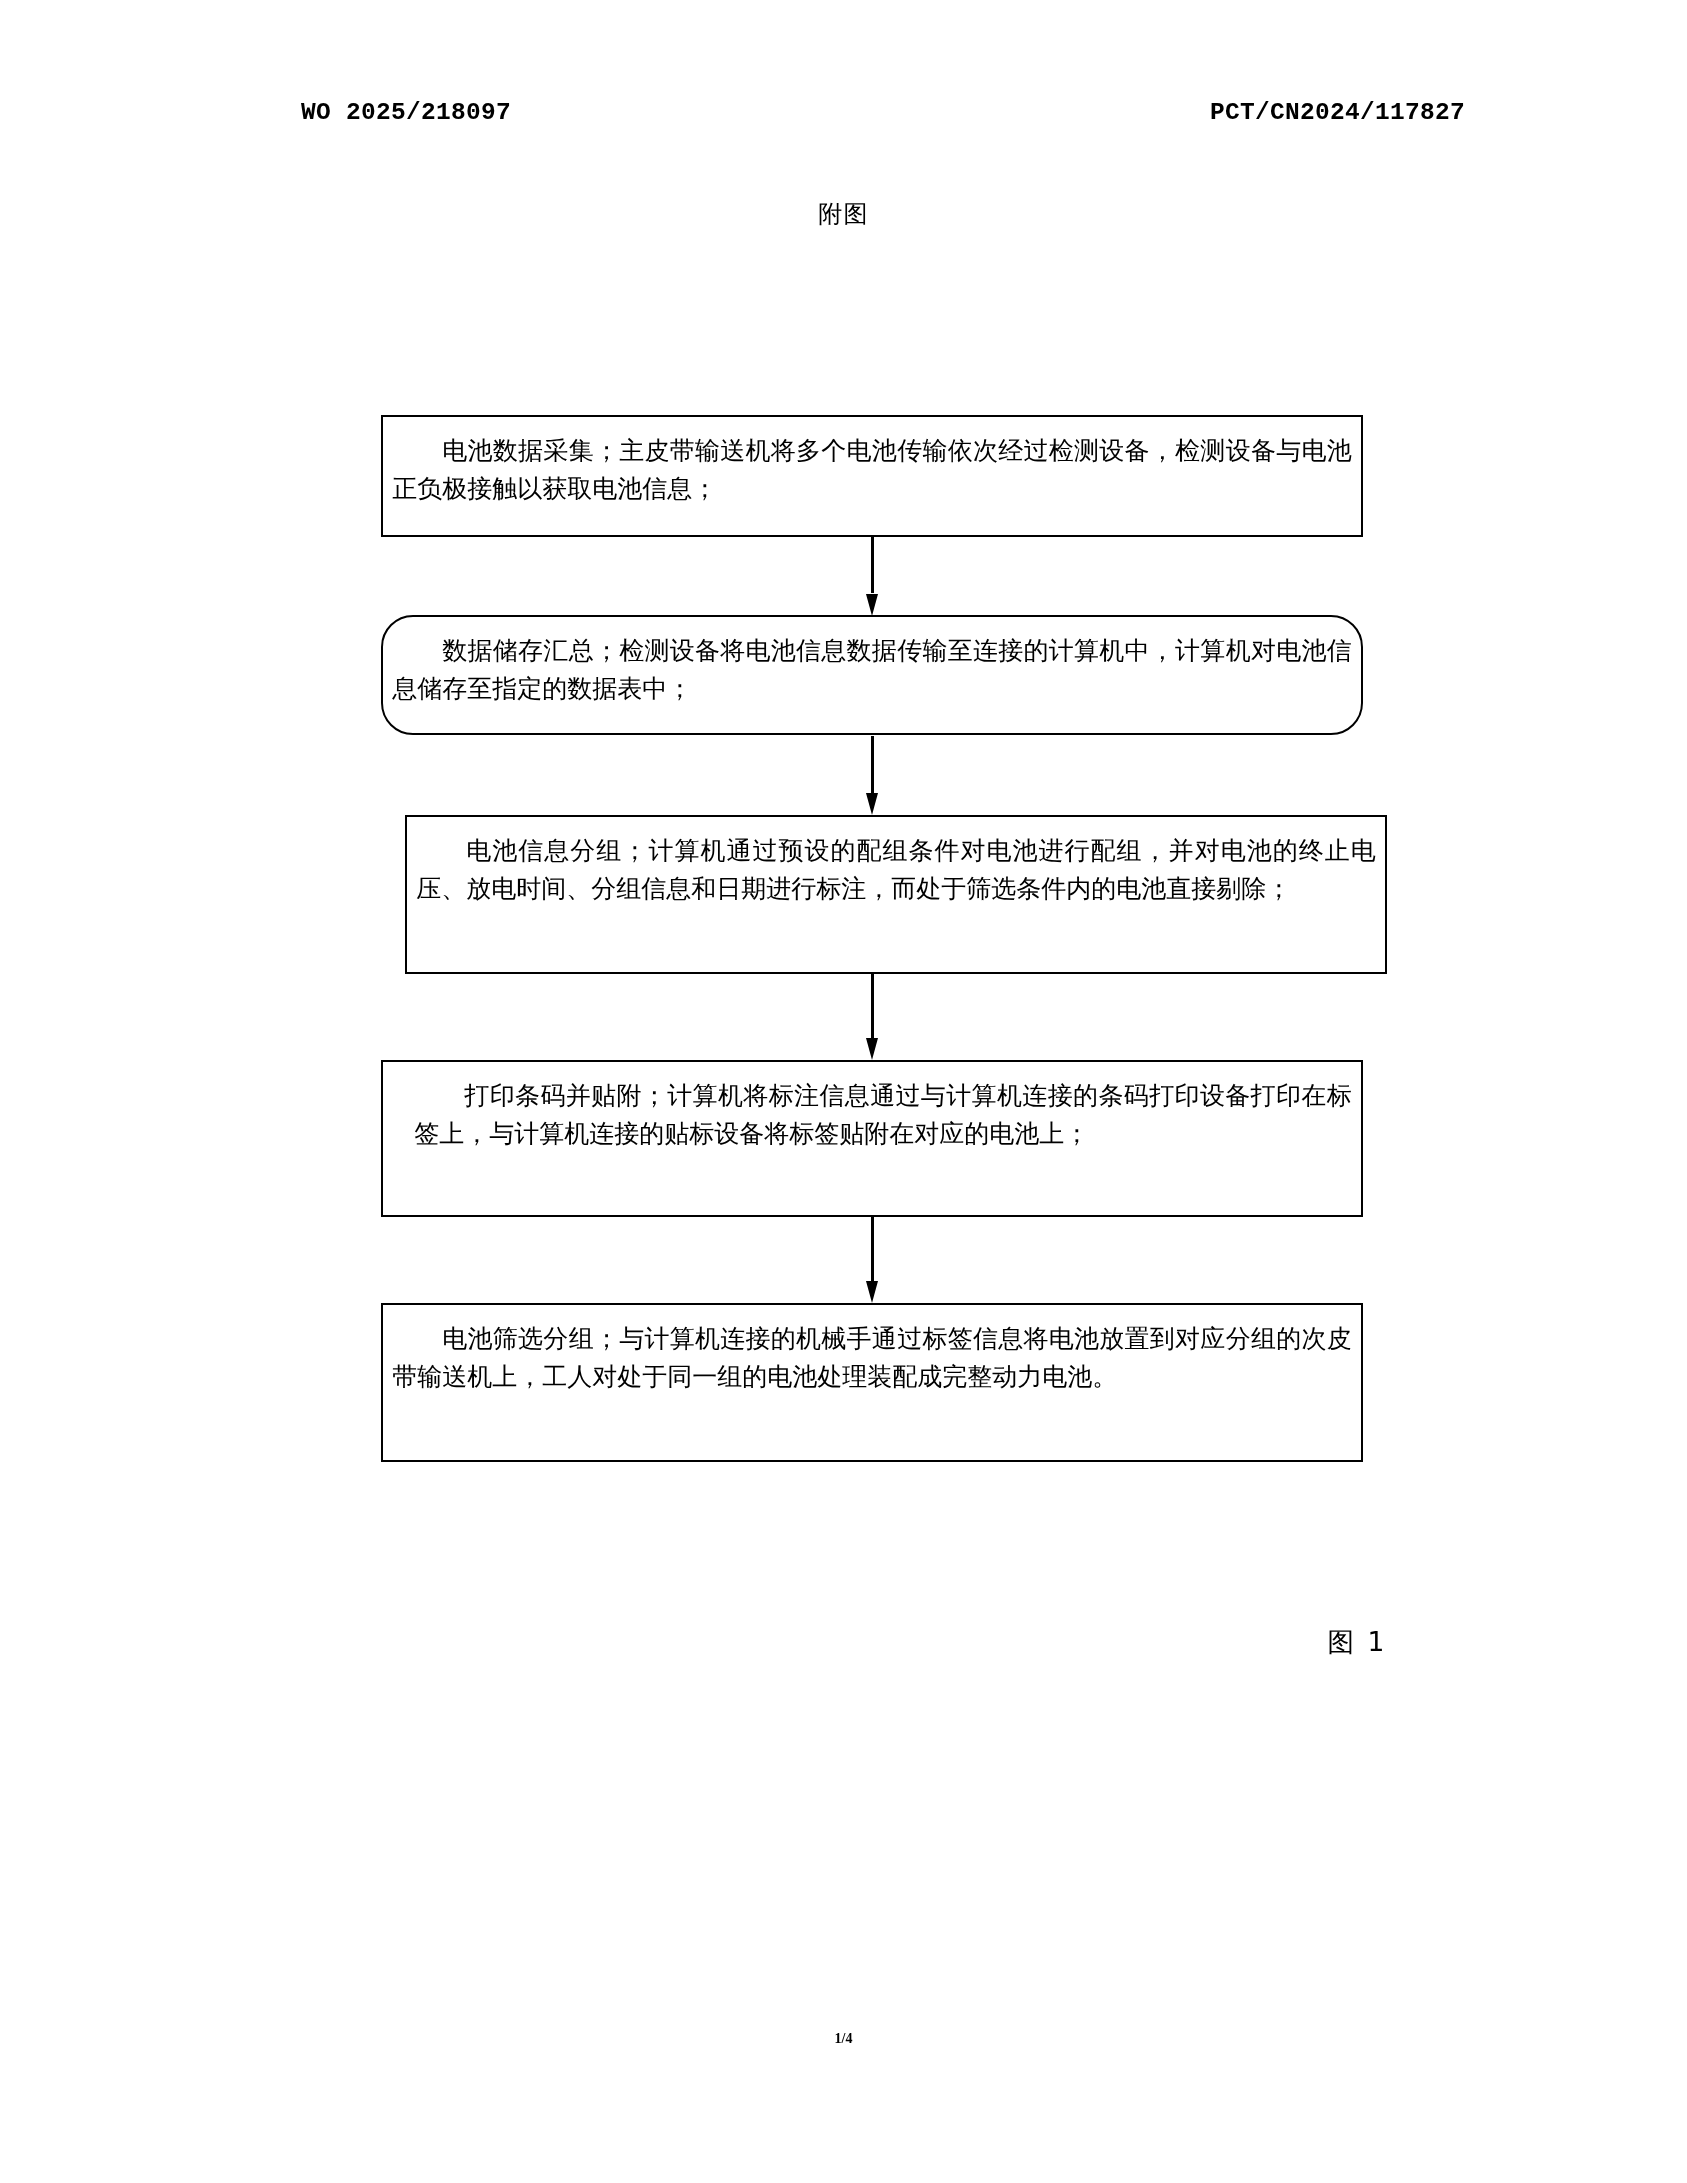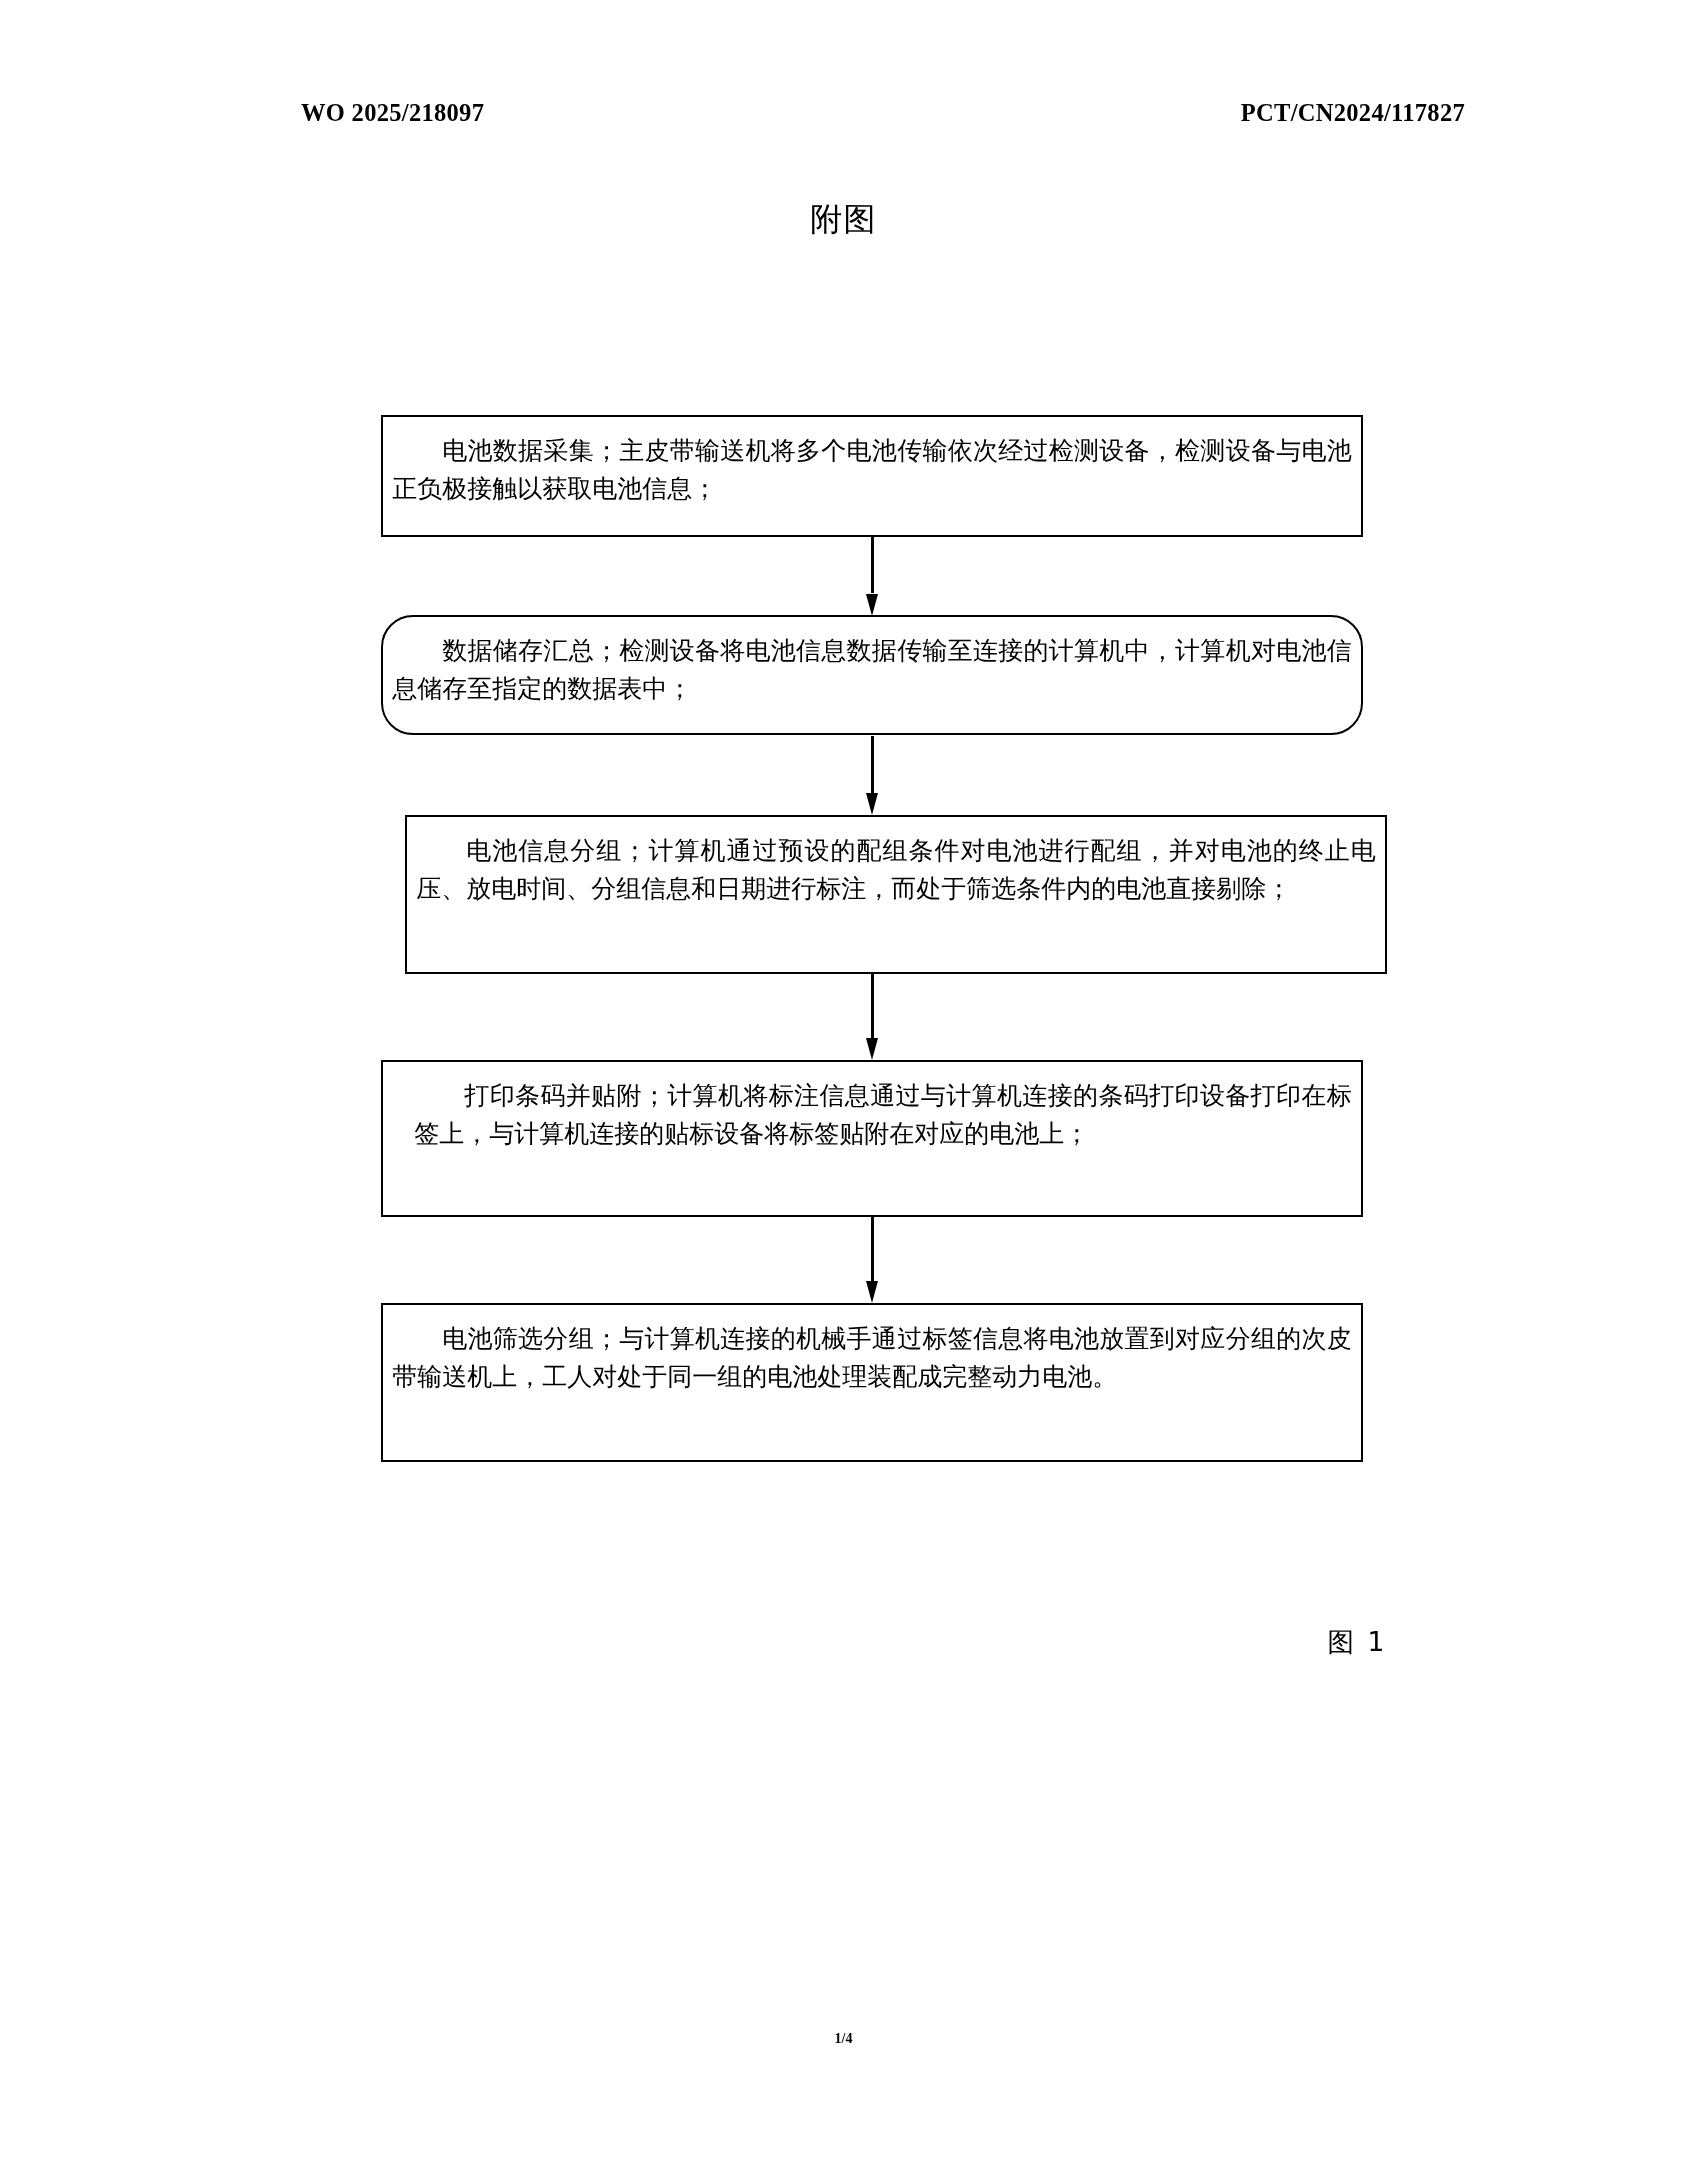--- a/index.html
+++ b/index.html
@@ -18,36 +18,36 @@
 
   
   .running-head {
     position: absolute;
     top: 99px;
     left: 301px;
     width: 1164px;
     display: flex;
     justify-content: space-between;
     align-items: baseline;
-    font-family: Liberation Serif, serif;
+    font-family: Liberation Mono, monospace;
     font-weight: bold;
     font-size: 24.5px;
     letter-spacing: 0.3px;
   }
   .running-head .rh-left  { white-space: nowrap; }
   .running-head .rh-right { white-space: nowrap; }
 
   
   .section-title {
     position: absolute;
     top: 198px;
     left: 0;
     width: 1687px;
     text-align: center;
-    font-size: 32px;
+    font-size: 24px;
     font-family: Liberation Mono, monospace;
     letter-spacing: 1.3px;
   }
 
   
   .flowchart {
     position: absolute;
     top: 0;
     left: 0;
     width: 1687px;

